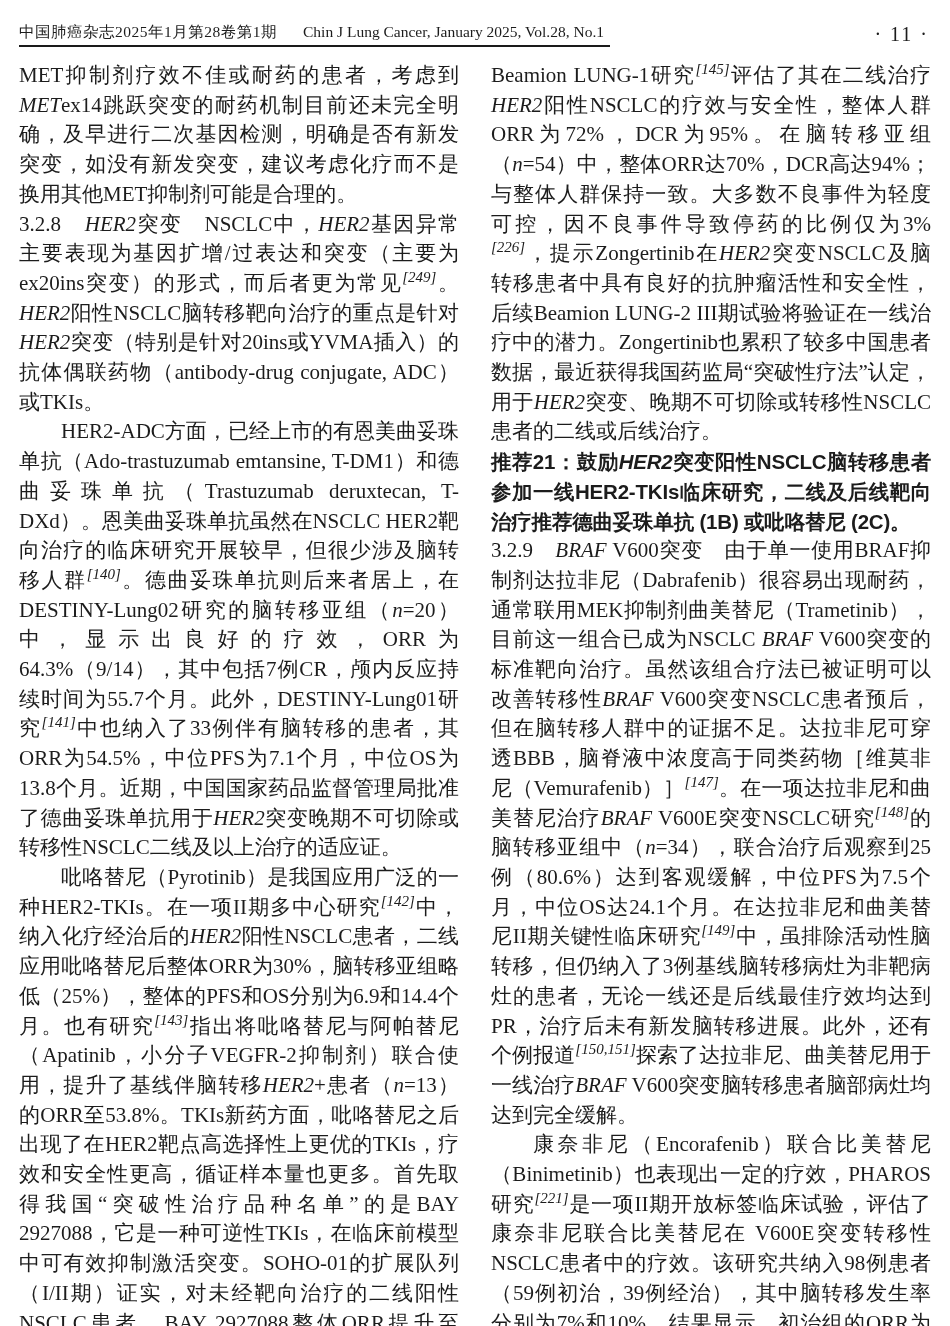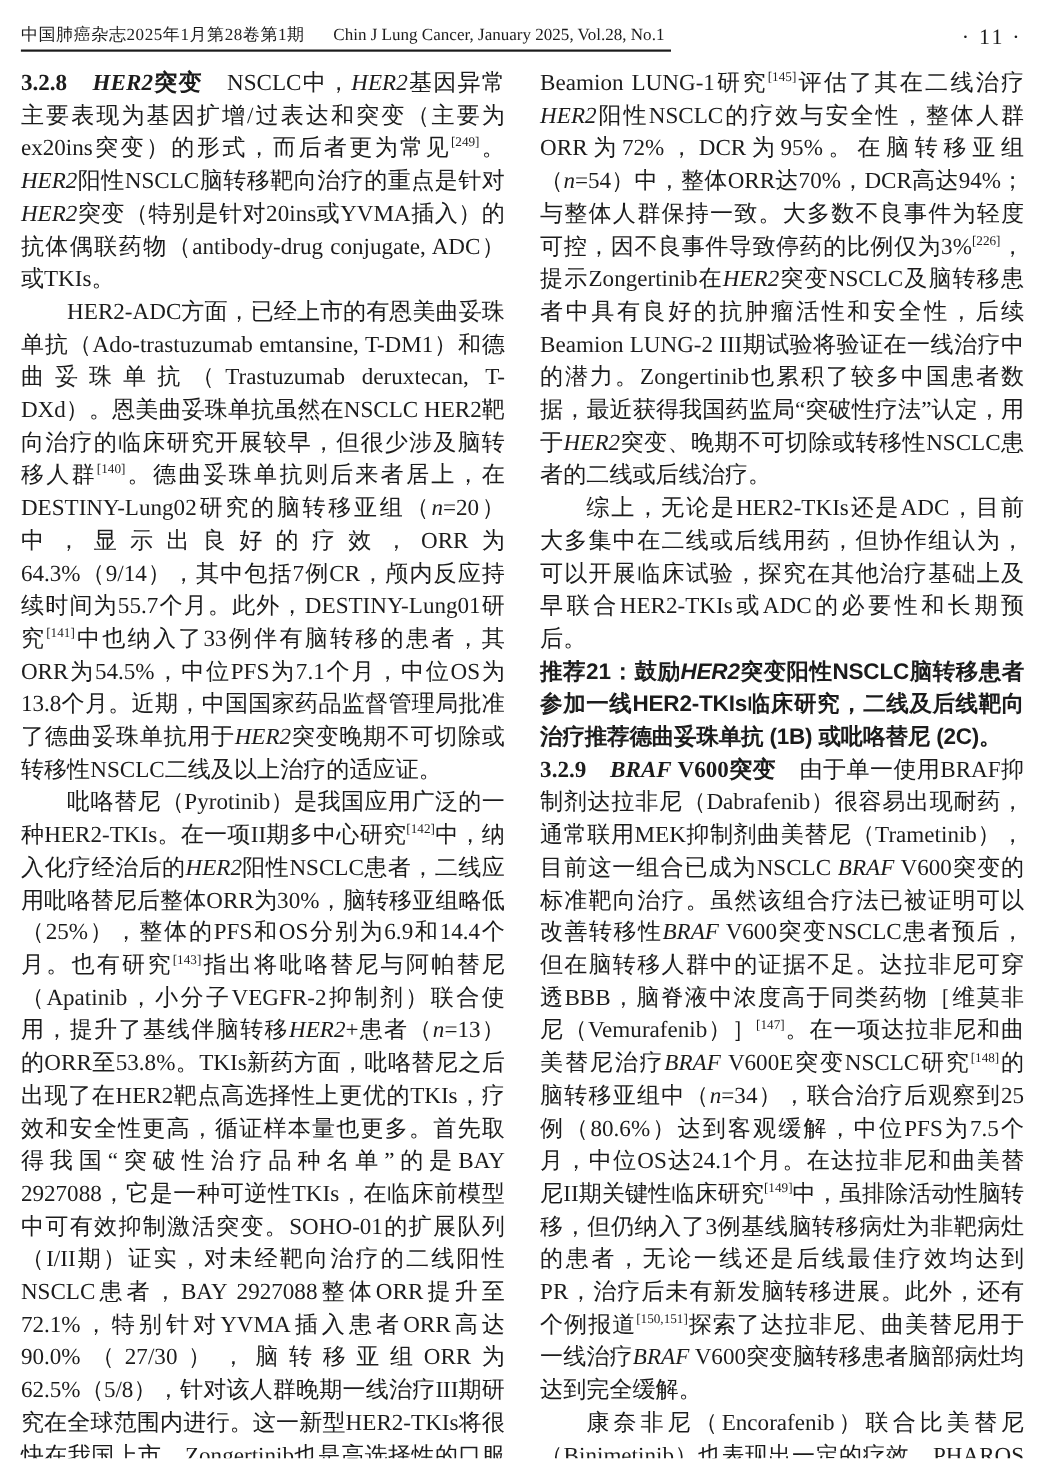--- a/index.html
+++ b/index.html
@@ -48,47 +48,48 @@
   }
   .para{margin:0;}
   .indent{text-indent:2em;}
   .rec{
     font-family:"Liberation Sans","DejaVu Sans",sans-serif;
     font-weight:700;
     font-size:20.5px;
     letter-spacing:-0.2px;
   }
   .para sup{
-    font-size:12px;
+    font-size:15px;
     line-height:0;
     vertical-align:super;
+    font-style:italic;
   }
-  .para b{font-weight:700;}
+  .para b{font-weight:400;}
   .para i{font-style:italic;}
 </style>
 </head>
 <body>
 
 <div class="page">
 
   <div class="running-head">
     <div class="rh-left">
       <span class="rh-cn">中国肺癌杂志2025年1月第28卷第1期</span><span class="rh-en">Chin J Lung Cancer, January 2025, Vol.28, No.1</span>
     </div>
     <div class="rh-page">· 11 ·</div>
   </div>
 
   <div class="columns">
     <div class="col">
+        <p class="para body">MET抑制剂疗效不佳或耐药的患者，考虑到<i>MET</i>ex14跳跃突变的耐药机制目前还未完全明确，及早进行二次基因检测，明确是否有新发突变，如没有新发突变，建议考虑化疗而不是换用其他MET抑制剂可能是合理的。</p>
         <p class="para body"><b>3.2.8</b>　<b><i>HER2</i></b><b>突变</b>　NSCLC中，<i>HER2</i>基因异常主要表现为基因扩增/过表达和突变（主要为ex20ins突变）的形式，而后者更为常见<sup>[249]</sup>。<i>HER2</i>阳性NSCLC脑转移靶向治疗的重点是针对<i>HER2</i>突变（特别是针对20ins或YVMA插入）的抗体偶联药物（antibody-drug conjugate, ADC）或TKIs。</p>
         <p class="para body indent">HER2-ADC方面，已经上市的有恩美曲妥珠单抗（Ado-trastuzumab emtansine, T-DM1）和德曲妥珠单抗（Trastuzumab deruxtecan, T-DXd）。恩美曲妥珠单抗虽然在NSCLC HER2靶向治疗的临床研究开展较早，但很少涉及脑转移人群<sup>[140]</sup>。德曲妥珠单抗则后来者居上，在DESTINY-Lung02研究的脑转移亚组（<i>n</i>=20）中，显示出良好的疗效，ORR为64.3%（9/14），其中包括7例CR，颅内反应持续时间为55.7个月。此外，DESTINY-Lung01研究<sup>[141]</sup>中也纳入了33例伴有脑转移的患者，其ORR为54.5%，中位PFS为7.1个月，中位OS为13.8个月。近期，中国国家药品监督管理局批准了德曲妥珠单抗用于<i>HER2</i>突变晚期不可切除或转移性NSCLC二线及以上治疗的适应证。</p>
         <p class="para body indent">吡咯替尼（Pyrotinib）是我国应用广泛的一种HER2-TKIs。在一项II期多中心研究<sup>[142]</sup>中，纳入化疗经治后的<i>HER2</i>阳性NSCLC患者，二线应用吡咯替尼后整体ORR为30%，脑转移亚组略低（25%），整体的PFS和OS分别为6.9和14.4个月。也有研究<sup>[143]</sup>指出将吡咯替尼与阿帕替尼（Apatinib，小分子VEGFR-2抑制剂）联合使用，提升了基线伴脑转移<i>HER2</i>+患者（<i>n</i>=13）的ORR至53.8%。TKIs新药方面，吡咯替尼之后出现了在HER2靶点高选择性上更优的TKIs，疗效和安全性更高，循证样本量也更多。首先取得我国“突破性治疗品种名单”的是BAY 2927088，它是一种可逆性TKIs，在临床前模型中可有效抑制激活突变。SOHO-01的扩展队列（I/II期）证实，对未经靶向治疗的二线阳性NSCLC患者，BAY 2927088整体ORR提升至72.1%，特别针对YVMA插入患者ORR高达90.0%（27/30），脑转移亚组ORR为62.5%（5/8），针对该人群晚期一线治疗III期研究在全球范围内进行。这一新型HER2-TKIs将很快在我国上市。Zongertinib也是高选择性的口服HER2-TKIs，并保留了野生型EGFR的活性。</p>
       </div>
     <div class="col">
         <p class="para body">Beamion LUNG-1研究<sup>[145]</sup>评估了其在二线治疗<i>HER2</i>阳性NSCLC的疗效与安全性，整体人群ORR为72%，DCR为95%。在脑转移亚组（<i>n</i>=54）中，整体ORR达70%，DCR高达94%；与整体人群保持一致。大多数不良事件为轻度可控，因不良事件导致停药的比例仅为3%<sup>[226]</sup>，提示Zongertinib在<i>HER2</i>突变NSCLC及脑转移患者中具有良好的抗肿瘤活性和安全性，后续Beamion LUNG-2 III期试验将验证在一线治疗中的潜力。Zongertinib也累积了较多中国患者数据，最近获得我国药监局“突破性疗法”认定，用于<i>HER2</i>突变、晚期不可切除或转移性NSCLC患者的二线或后线治疗。</p>
-        <p class="para body indent">综上，无论是HER2-TKIs还是ADC，目前大多集中在二线或后线用药，但协作组认为，可以开展临床试验，探究在其他治疗基础上及早联合HER2-TKIs或ADC的必要性和长期预后。</p>
         <p class="para rec">推荐21：鼓励<i>HER2</i>突变阳性NSCLC脑转移患者参加一线HER2-TKIs临床研究，二线及后线靶向治疗推荐德曲妥珠单抗 (1B) 或吡咯替尼 (2C)。</p>
         <p class="para body"><b>3.2.9</b>　<b><i>BRAF</i></b><b> V600突变</b>　由于单一使用BRAF抑制剂达拉非尼（Dabrafenib）很容易出现耐药，通常联用MEK抑制剂曲美替尼（Trametinib），目前这一组合已成为NSCLC <i>BRAF</i> V600突变的标准靶向治疗。虽然该组合疗法已被证明可以改善转移性<i>BRAF</i> V600突变NSCLC患者预后，但在脑转移人群中的证据不足。达拉非尼可穿透BBB，脑脊液中浓度高于同类药物［维莫非尼（Vemurafenib）］<sup>[147]</sup>。在一项达拉非尼和曲美替尼治疗<i>BRAF</i> V600E突变NSCLC研究<sup>[148]</sup>的脑转移亚组中（<i>n</i>=34），联合治疗后观察到25例（80.6%）达到客观缓解，中位PFS为7.5个月，中位OS达24.1个月。在达拉非尼和曲美替尼II期关键性临床研究<sup>[149]</sup>中，虽排除活动性脑转移，但仍纳入了3例基线脑转移病灶为非靶病灶的患者，无论一线还是后线最佳疗效均达到PR，治疗后未有新发脑转移进展。此外，还有个例报道<sup>[150,151]</sup>探索了达拉非尼、曲美替尼用于一线治疗<i>BRAF</i> V600突变脑转移患者脑部病灶均达到完全缓解。</p>
         <p class="para body indent">康奈非尼（Encorafenib）联合比美替尼（Binimetinib）也表现出一定的疗效，PHAROS研究<sup>[221]</sup>是一项II期开放标签临床试验，评估了康奈非尼联合比美替尼在 V600E突变转移性NSCLC患者中的疗效。该研究共纳入98例患者（59例初治，39例经治），其中脑转移发生率分别为7%和10%。结果显示，初治组的ORR为75%（95%CI: 62%-85%），经治组为46%（95%CI: 30%-63%）；中位持续缓解时间（duration of response, DOR）分别为NE和16.7个月（95%CI: 7.4-NE）；中位PFS分别为NE和9.3个月（95%CI: 6.2-NE）。</p>
       </div>
   </div>
 
 </div>
 
 </body></html>

